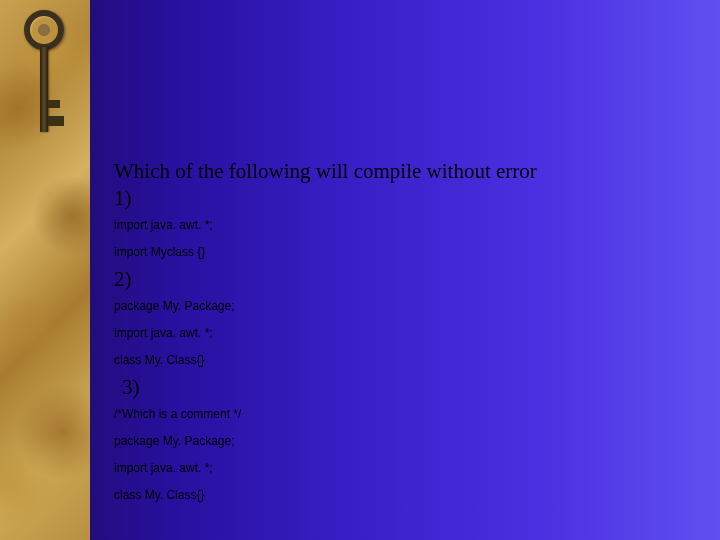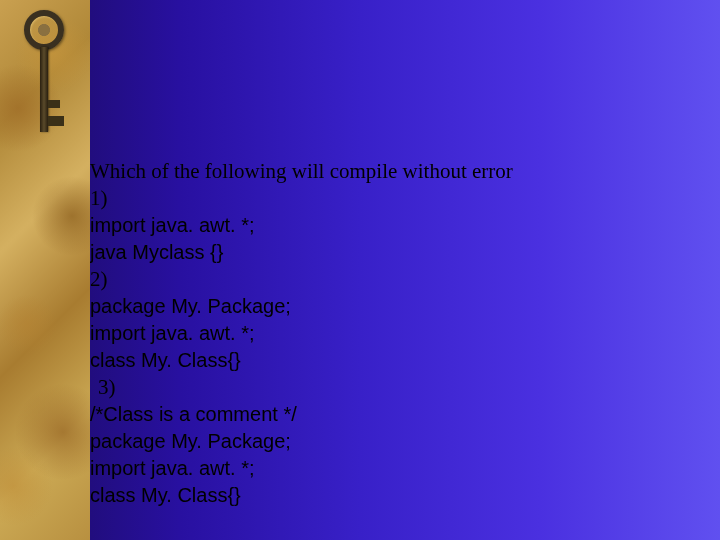--- a/index.html
+++ b/index.html
@@ -68,31 +68,32 @@
     position: absolute;
     right: -16px;
     bottom: 6px;
     width: 16px;
     height: 10px;
     background: #3a3018;
   }
   .content {
     flex: 1;
     padding-top: 158px;
+    padding-left: 24px;
     color: #000;
   }
   .line {
     font-size: 21px;
     line-height: 27px;
     font-family: "Times New Roman", Times, serif;
     color: #000;
   }
   .code {
     font-family: Arial, Helvetica, sans-serif;
-    font-size: 20px;
+    font-size: 12px;
     line-height: 27px;
     color: #000;
   }
   .indent {
     padding-left: 8px;
   }
 </style>
 </head>
 <body>
 
@@ -103,24 +104,24 @@
       <div class="key-shaft">
         <div class="key-bit1"></div>
         <div class="key-bit2"></div>
       </div>
     </div>
   </div>
   <div class="content">
     <div class="line">Which of the following will compile without error</div>
     <div class="line">1)</div>
     <div class="code">import java. awt. *;</div>
-    <div class="code">java Myclass {}</div>
+    <div class="code">import Myclass {}</div>
     <div class="line">2)</div>
     <div class="code">package My. Package;</div>
     <div class="code">import java. awt. *;</div>
     <div class="code">class My. Class{}</div>
     <div class="line indent"> 3)</div>
-    <div class="code">/*Class is a comment */</div>
+    <div class="code">/*Which is a comment */</div>
     <div class="code">package My. Package;</div>
     <div class="code">import java. awt. *;</div>
     <div class="code">class My. Class{}</div>
   </div>
 </div>
 
 </body></html>

